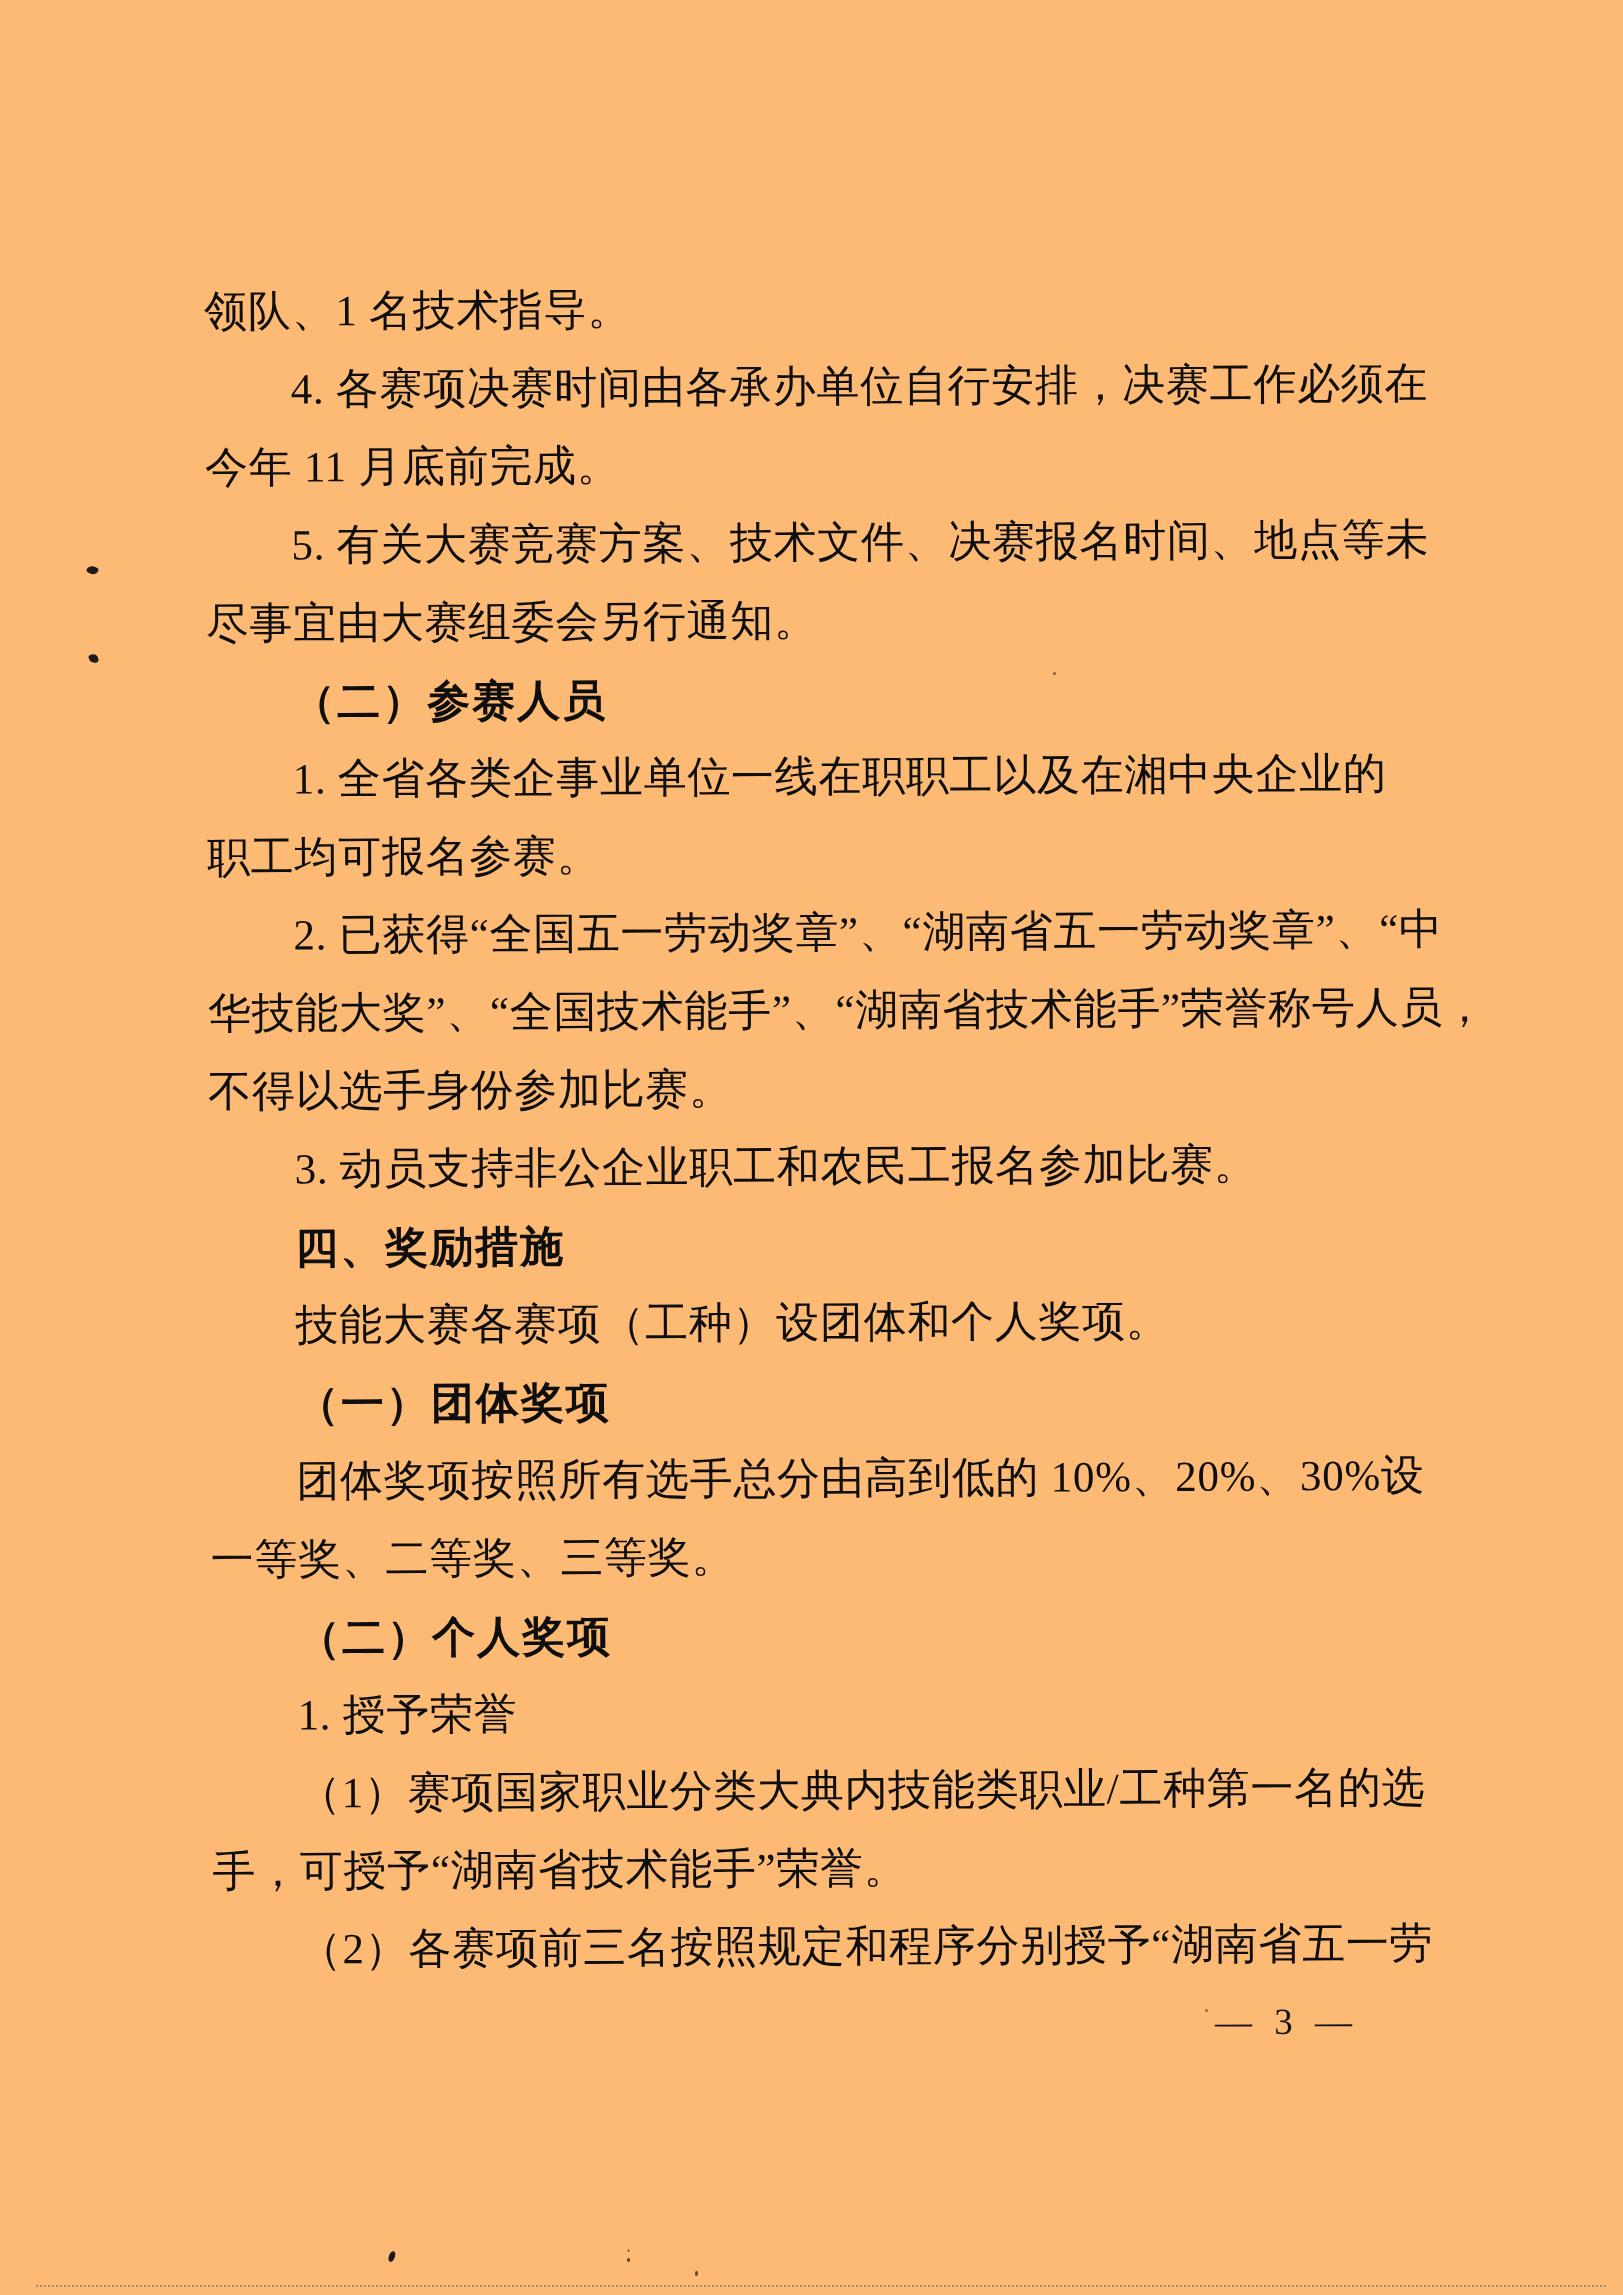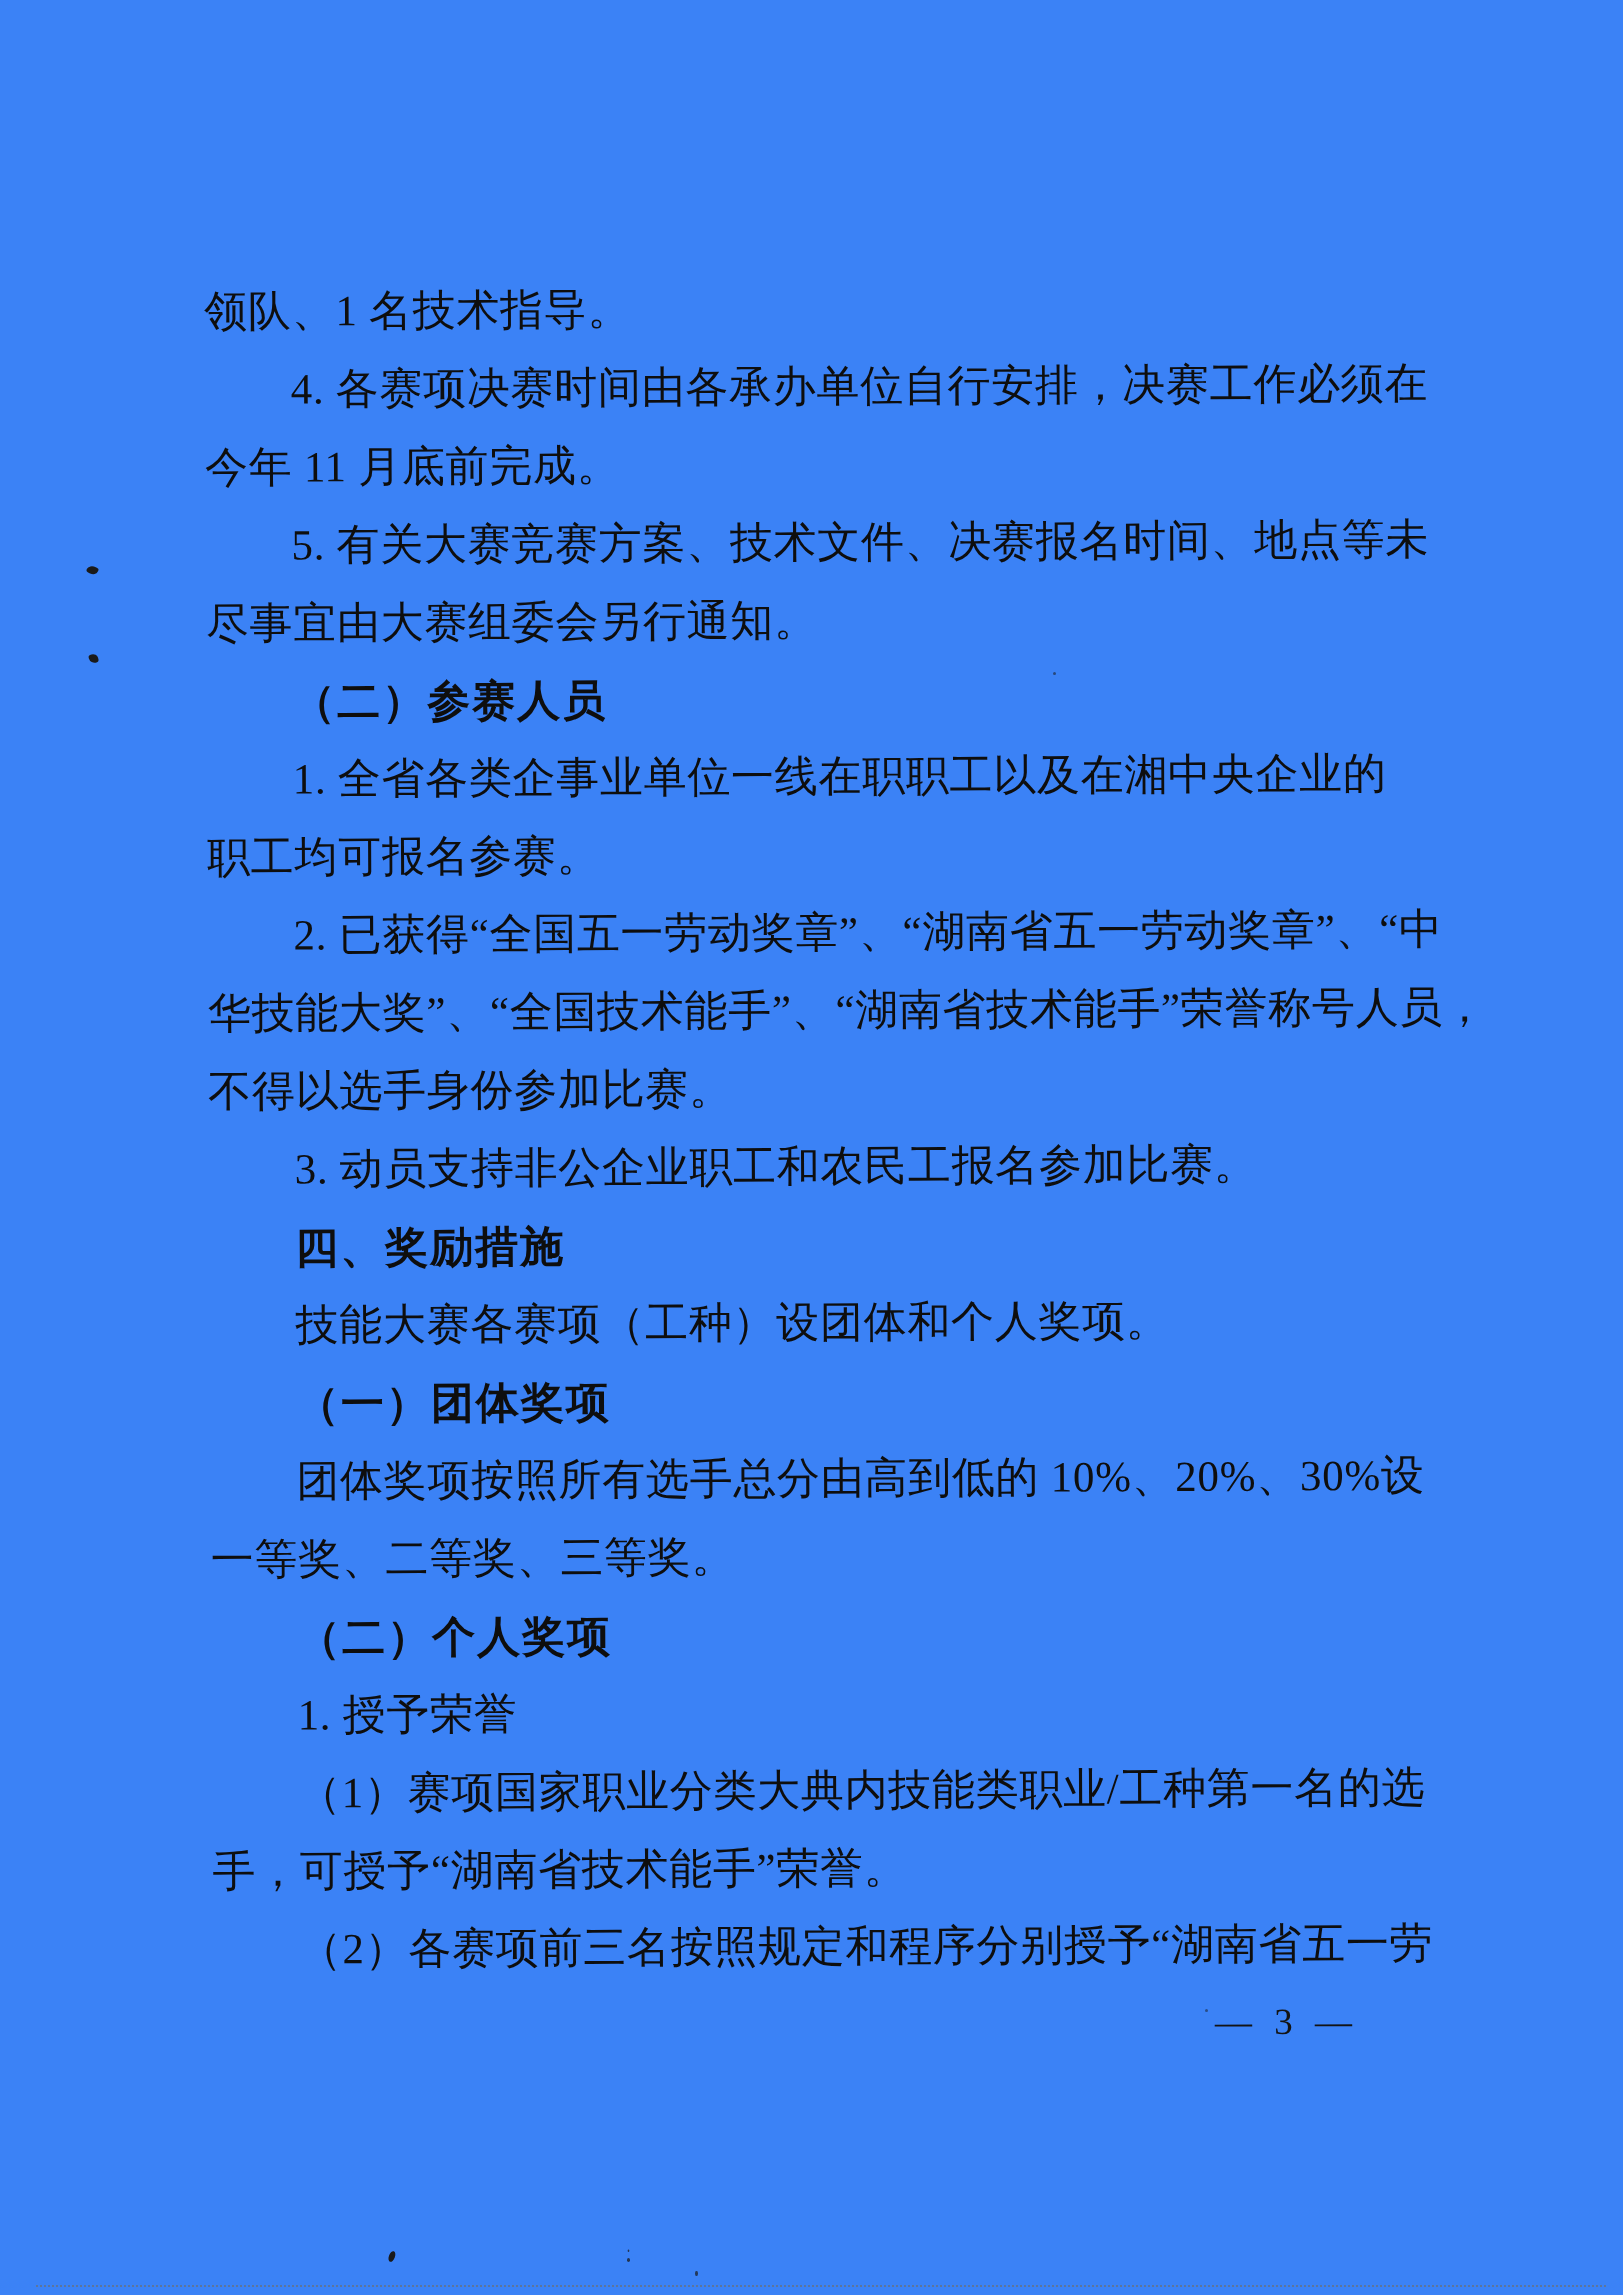--- a/index.html
+++ b/index.html
@@ -4,21 +4,21 @@
 <style>
   html, body {
     margin: 0;
     padding: 0;
     background: #e8e8e8;
   }
   .page {
     position: relative;
     width: 1623px;
     height: 2295px;
-    background: #3b82f6;
+    background: #fdba74;
     overflow: hidden;
     font-family: "Liberation Serif", "DejaVu Serif", serif;
     color: #0e0e0e;
   }
   .content {
     position: absolute;
     left: 204px;
     top: 273px;
     width: 1246px;
     transform: rotate(-0.3deg);

